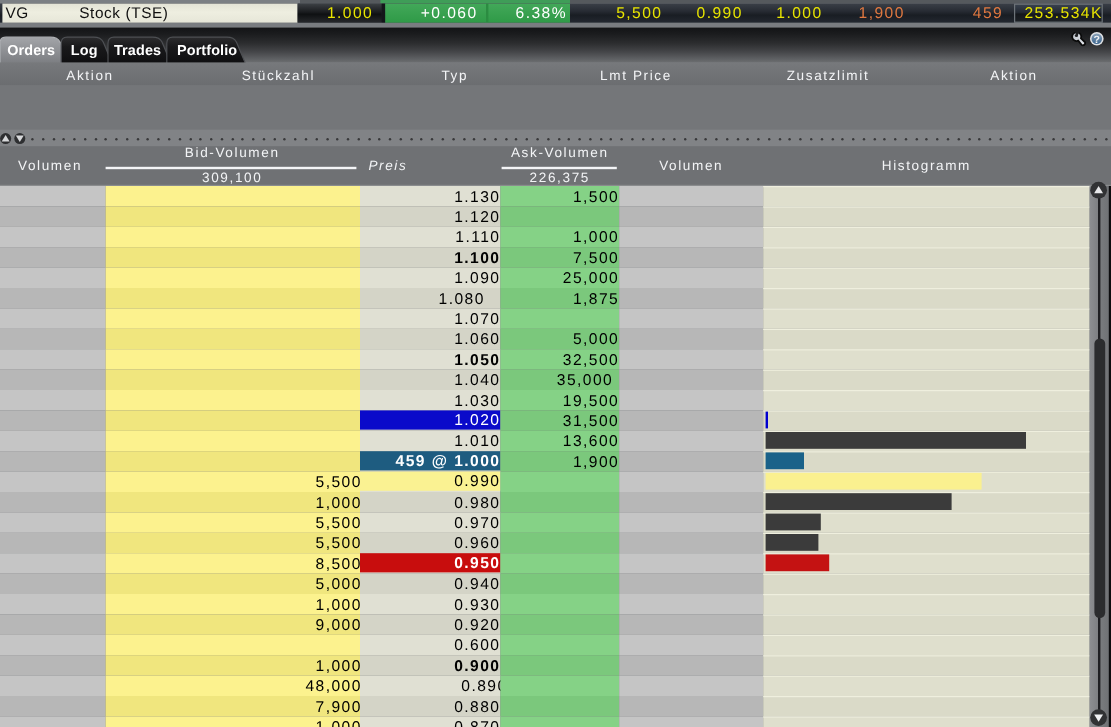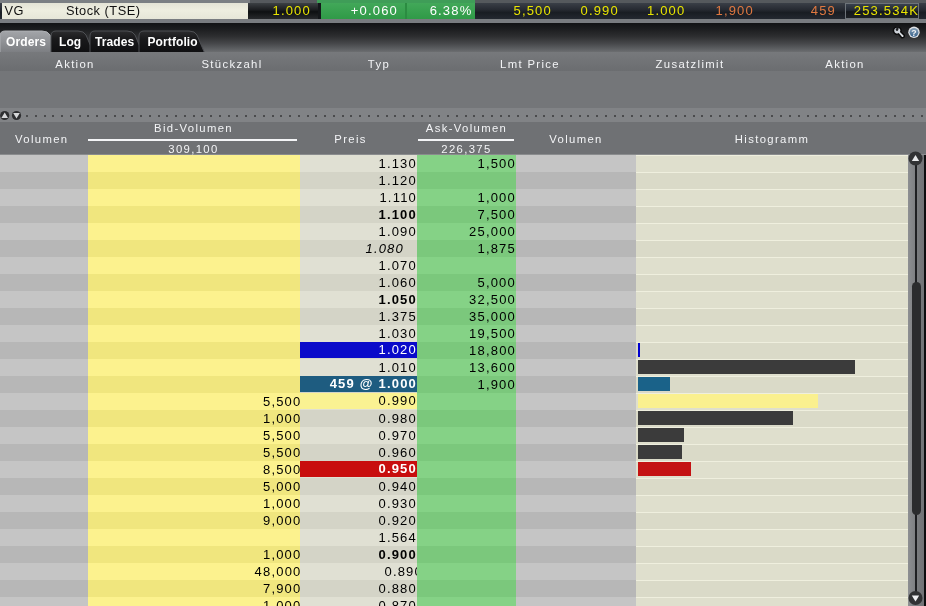--- a/index.html
+++ b/index.html
@@ -196,21 +196,21 @@
 <path d="M4.7,2.6 L8,8 L1.4,8 Z" fill="#d6d7d9"></path>
 <circle cx="16.5" cy="5.5" r="4.6" fill="#2e2f31"></circle>
 <path d="M16.5,8.4 L13.2,3 L19.8,3 Z" fill="#d6d7d9"></path>
 </svg>
 <div class="abs" style="left:0;top:122px;width:926px;height:33px;background:#6f7174;"></div>
 <div class="abs" style="left:0;top:154px;width:926px;height:1px;background:#8a8c8e;"></div>
 <div class="abs hdrtxt" style="left:15px;top:133px;">Volumen</div>
 <div class="abs hdrtxt" style="left:88px;top:121.5px;width:211px;text-align:center;">Bid-Volumen</div>
 <div class="abs" style="left:88px;top:139px;width:209px;height:1.5px;background:#f4f5f7;"></div>
 <div class="abs hdrtxt" style="left:88px;top:142.5px;width:211px;text-align:center;">309,100</div>
-<div class="abs hdrtxt" style="left:292px;top:133px;width:117px;text-align:center;">Preis</div>
+<div class="abs hdrtxt" style="left:307px;top:133px;width:117px;text-align:left;font-style:italic;">Preis</div>
 <div class="abs hdrtxt" style="left:418px;top:121.5px;width:97px;text-align:center;">Ask-Volumen</div>
 <div class="abs" style="left:418px;top:139px;width:96px;height:1.5px;background:#f4f5f7;"></div>
 <div class="abs hdrtxt" style="left:418px;top:142.5px;width:97px;text-align:center;">226,375</div>
 <div class="abs hdrtxt" style="left:516px;top:133px;width:120px;text-align:center;">Volumen</div>
 <div class="abs hdrtxt" style="left:636px;top:133px;width:272px;text-align:center;">Histogramm</div>
 <div class="abs" style="left:0;top:155px;width:88px;height:17px;background:#c5c5c5;"></div>
 <div class="abs" style="left:88px;top:155px;width:212px;height:17px;background:#fcf28e;"></div>
 <div class="abs" style="left:300px;top:155px;width:117px;height:17px;background:#e0e0d3;"></div>
 <div class="abs num" style="left:300px;top:155px;width:117px;font-weight:normal;">1.130</div>
 <div class="abs" style="left:417px;top:155px;width:98.5px;height:17px;background:#85d286;"></div>
@@ -249,21 +249,21 @@
 <div class="abs" style="left:300px;top:223px;width:117px;height:17px;background:#e0e0d3;"></div>
 <div class="abs num" style="left:300px;top:223px;width:117px;font-weight:normal;">1.090</div>
 <div class="abs" style="left:417px;top:223px;width:98.5px;height:17px;background:#85d286;"></div>
 <div class="abs num" style="left:417px;top:223px;width:99px;">25,000</div>
 <div class="abs" style="left:515.5px;top:223px;width:120.5px;height:17px;background:#c5c5c5;"></div>
 <div class="abs" style="left:636px;top:223px;width:272px;height:17px;background:#dfdfcd;"></div>
 <div class="abs" style="left:636px;top:223px;width:272px;height:1px;background:#efefde;"></div>
 <div class="abs" style="left:0;top:240px;width:88px;height:17px;background:#b7b7b7;"></div>
 <div class="abs" style="left:88px;top:240px;width:212px;height:17px;background:#f0e67e;"></div>
 <div class="abs" style="left:300px;top:240px;width:117px;height:17px;background:#d4d4c7;"></div>
-<div class="abs num" style="left:300px;top:240px;width:104px;font-weight:normal;font-style:italic;">1.080</div>
+<div class="abs num" style="left:300px;top:240px;width:104px;font-weight:normal;">1.080</div>
 <div class="abs" style="left:417px;top:240px;width:98.5px;height:17px;background:#7bc87c;"></div>
 <div class="abs num" style="left:417px;top:240px;width:99px;">1,875</div>
 <div class="abs" style="left:515.5px;top:240px;width:120.5px;height:17px;background:#b7b7b7;"></div>
 <div class="abs" style="left:636px;top:240px;width:272px;height:17px;background:#dadac8;"></div>
 <div class="abs" style="left:636px;top:240px;width:272px;height:1px;background:#efefde;"></div>
 <div class="abs" style="left:0;top:257px;width:88px;height:17px;background:#c5c5c5;"></div>
 <div class="abs" style="left:88px;top:257px;width:212px;height:17px;background:#fcf28e;"></div>
 <div class="abs" style="left:300px;top:257px;width:117px;height:17px;background:#e0e0d3;"></div>
 <div class="abs num" style="left:300px;top:257px;width:117px;font-weight:normal;">1.070</div>
 <div class="abs" style="left:417px;top:257px;width:98.5px;height:17px;background:#85d286;"></div>
@@ -284,42 +284,42 @@
 <div class="abs" style="left:300px;top:291px;width:117px;height:17px;background:#e0e0d3;"></div>
 <div class="abs num" style="left:300px;top:291px;width:117px;font-weight:bold;">1.050</div>
 <div class="abs" style="left:417px;top:291px;width:98.5px;height:17px;background:#85d286;"></div>
 <div class="abs num" style="left:417px;top:291px;width:99px;">32,500</div>
 <div class="abs" style="left:515.5px;top:291px;width:120.5px;height:17px;background:#c5c5c5;"></div>
 <div class="abs" style="left:636px;top:291px;width:272px;height:17px;background:#dfdfcd;"></div>
 <div class="abs" style="left:636px;top:291px;width:272px;height:1px;background:#efefde;"></div>
 <div class="abs" style="left:0;top:308px;width:88px;height:17px;background:#b7b7b7;"></div>
 <div class="abs" style="left:88px;top:308px;width:212px;height:17px;background:#f0e67e;"></div>
 <div class="abs" style="left:300px;top:308px;width:117px;height:17px;background:#d4d4c7;"></div>
-<div class="abs num" style="left:300px;top:308px;width:117px;font-weight:normal;">1.375</div>
+<div class="abs num" style="left:300px;top:308px;width:117px;font-weight:normal;">1.040</div>
 <div class="abs" style="left:417px;top:308px;width:98.5px;height:17px;background:#7bc87c;"></div>
-<div class="abs num" style="left:417px;top:308px;width:99px;padding-left:47px;">35,000</div>
+<div class="abs num" style="left:417px;top:308px;width:77px;padding-left:47px;">35,000</div>
 <div class="abs" style="left:515.5px;top:308px;width:120.5px;height:17px;background:#b7b7b7;"></div>
 <div class="abs" style="left:636px;top:308px;width:272px;height:17px;background:#dadac8;"></div>
 <div class="abs" style="left:636px;top:308px;width:272px;height:1px;background:#efefde;"></div>
 <div class="abs" style="left:0;top:325px;width:88px;height:17px;background:#c5c5c5;"></div>
 <div class="abs" style="left:88px;top:325px;width:212px;height:17px;background:#fcf28e;"></div>
 <div class="abs" style="left:300px;top:325px;width:117px;height:17px;background:#e0e0d3;"></div>
 <div class="abs num" style="left:300px;top:325px;width:117px;font-weight:normal;">1.030</div>
 <div class="abs" style="left:417px;top:325px;width:98.5px;height:17px;background:#85d286;"></div>
 <div class="abs num" style="left:417px;top:325px;width:99px;">19,500</div>
 <div class="abs" style="left:515.5px;top:325px;width:120.5px;height:17px;background:#c5c5c5;"></div>
 <div class="abs" style="left:636px;top:325px;width:272px;height:17px;background:#dfdfcd;"></div>
 <div class="abs" style="left:636px;top:325px;width:272px;height:1px;background:#efefde;"></div>
 <div class="abs" style="left:0;top:342px;width:88px;height:17px;background:#b7b7b7;"></div>
 <div class="abs" style="left:88px;top:342px;width:212px;height:17px;background:#f0e67e;"></div>
 <div class="abs" style="left:300px;top:342px;width:117px;height:17px;background:#d4d4c7;"></div>
 <div class="abs" style="left:300px;top:342px;width:117px;height:16px;background:#0a0aca;"></div>
 <div class="abs num" style="left:300px;top:342px;width:117px;line-height:16px;color:#fff;font-weight:normal;">1.020</div>
 <div class="abs" style="left:417px;top:342px;width:98.5px;height:17px;background:#7bc87c;"></div>
-<div class="abs num" style="left:417px;top:342px;width:99px;">18,800</div>
+<div class="abs num" style="left:417px;top:342px;width:99px;">31,500</div>
 <div class="abs" style="left:515.5px;top:342px;width:120.5px;height:17px;background:#b7b7b7;"></div>
 <div class="abs" style="left:636px;top:342px;width:272px;height:17px;background:#dadac8;"></div>
 <div class="abs" style="left:636px;top:342px;width:272px;height:1px;background:#efefde;"></div>
 <div class="abs" style="left:637.5px;top:343px;width:2.5px;height:14px;background:#0000d0;"></div>
 <div class="abs" style="left:0;top:359px;width:88px;height:17px;background:#c5c5c5;"></div>
 <div class="abs" style="left:88px;top:359px;width:212px;height:17px;background:#fcf28e;"></div>
 <div class="abs" style="left:300px;top:359px;width:117px;height:17px;background:#e0e0d3;"></div>
 <div class="abs num" style="left:300px;top:359px;width:117px;font-weight:normal;">1.010</div>
 <div class="abs" style="left:417px;top:359px;width:98.5px;height:17px;background:#85d286;"></div>
 <div class="abs num" style="left:417px;top:359px;width:99px;">13,600</div>
@@ -414,21 +414,21 @@
 <div class="abs" style="left:300px;top:512px;width:117px;height:17px;background:#d4d4c7;"></div>
 <div class="abs num" style="left:300px;top:512px;width:117px;font-weight:normal;">0.920</div>
 <div class="abs" style="left:417px;top:512px;width:98.5px;height:17px;background:#7bc87c;"></div>
 <div class="abs" style="left:515.5px;top:512px;width:120.5px;height:17px;background:#b7b7b7;"></div>
 <div class="abs" style="left:636px;top:512px;width:272px;height:17px;background:#dadac8;"></div>
 <div class="abs" style="left:636px;top:512px;width:272px;height:1px;background:#efefde;"></div>
 <div class="abs" style="left:0;top:529px;width:88px;height:17px;background:#c5c5c5;"></div>
 <div class="abs" style="left:88px;top:529px;width:212px;height:17px;background:#fcf28e;"></div>
 <div class="abs num" style="left:88px;top:547px;width:213.5px;">6,800</div>
 <div class="abs" style="left:300px;top:529px;width:117px;height:17px;background:#e0e0d3;"></div>
-<div class="abs num" style="left:300px;top:529px;width:117px;font-weight:normal;">1.564</div>
+<div class="abs num" style="left:300px;top:529px;width:117px;font-weight:normal;">0.600</div>
 <div class="abs" style="left:417px;top:529px;width:98.5px;height:17px;background:#85d286;"></div>
 <div class="abs" style="left:515.5px;top:529px;width:120.5px;height:17px;background:#c5c5c5;"></div>
 <div class="abs" style="left:636px;top:529px;width:272px;height:17px;background:#dfdfcd;"></div>
 <div class="abs" style="left:636px;top:529px;width:272px;height:1px;background:#efefde;"></div>
 <div class="abs" style="left:0;top:546px;width:88px;height:17px;background:#b7b7b7;"></div>
 <div class="abs" style="left:88px;top:546px;width:212px;height:17px;background:#f0e67e;"></div>
 <div class="abs num" style="left:88px;top:546px;width:213.5px;">1,000</div>
 <div class="abs" style="left:300px;top:546px;width:117px;height:17px;background:#d4d4c7;"></div>
 <div class="abs num" style="left:300px;top:546px;width:117px;font-weight:bold;">0.900</div>
 <div class="abs" style="left:417px;top:546px;width:98.5px;height:17px;background:#7bc87c;"></div>

